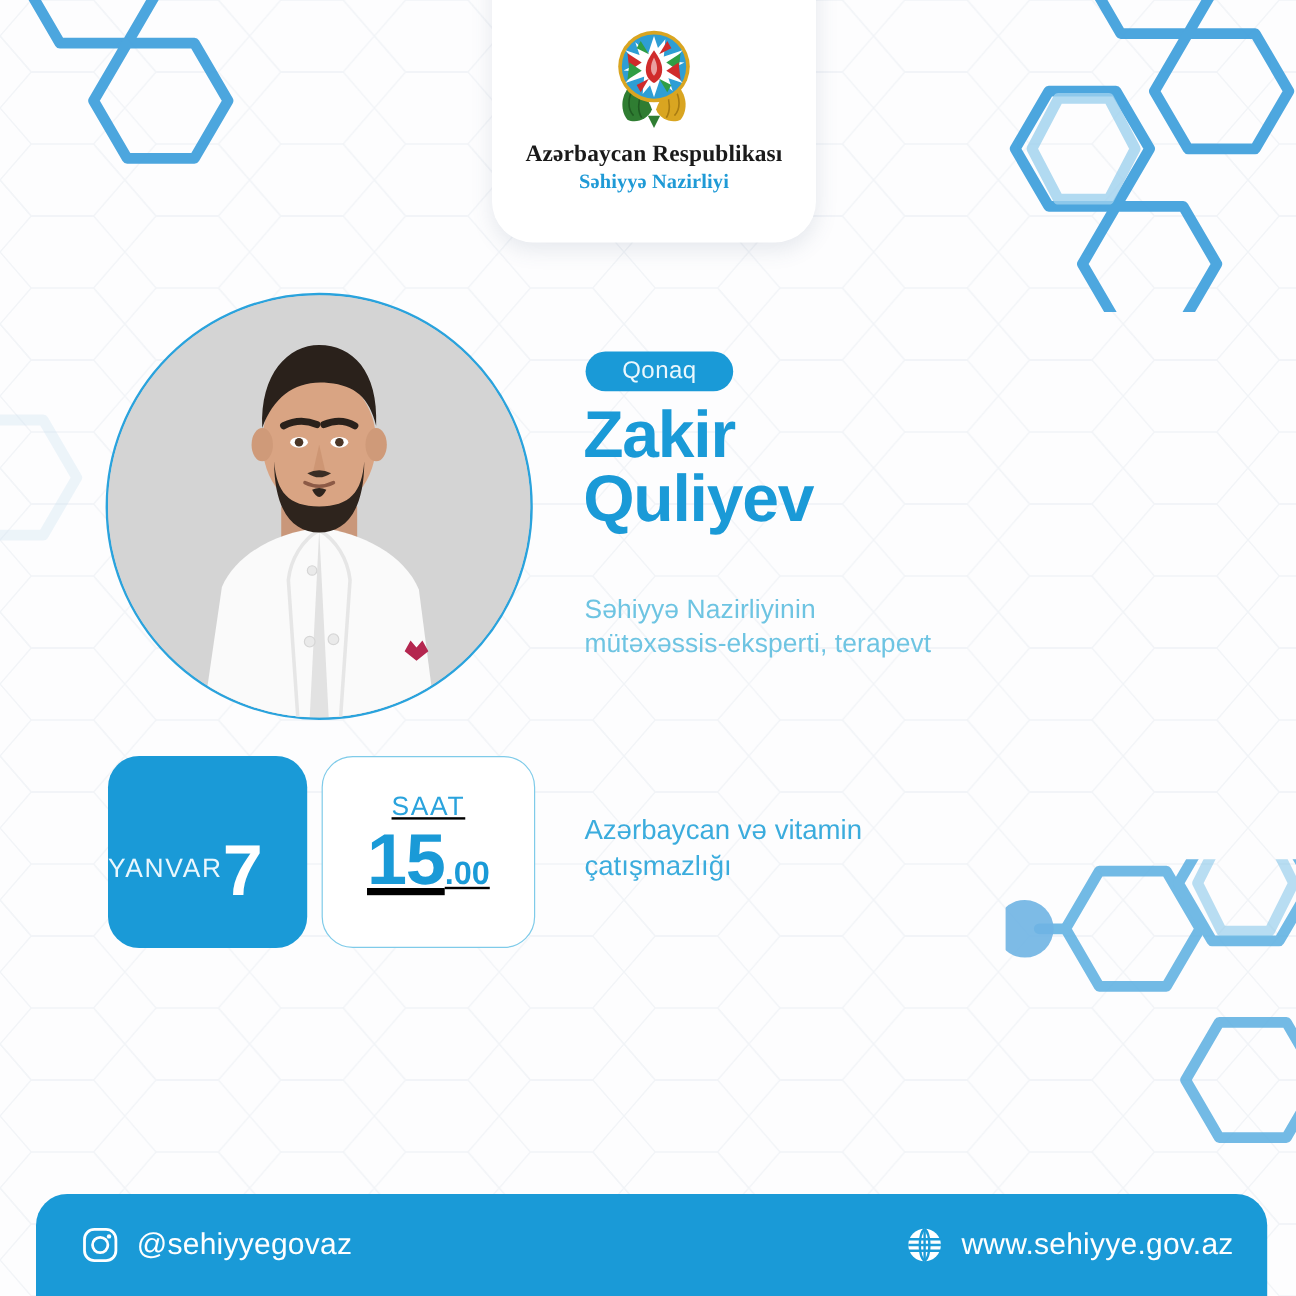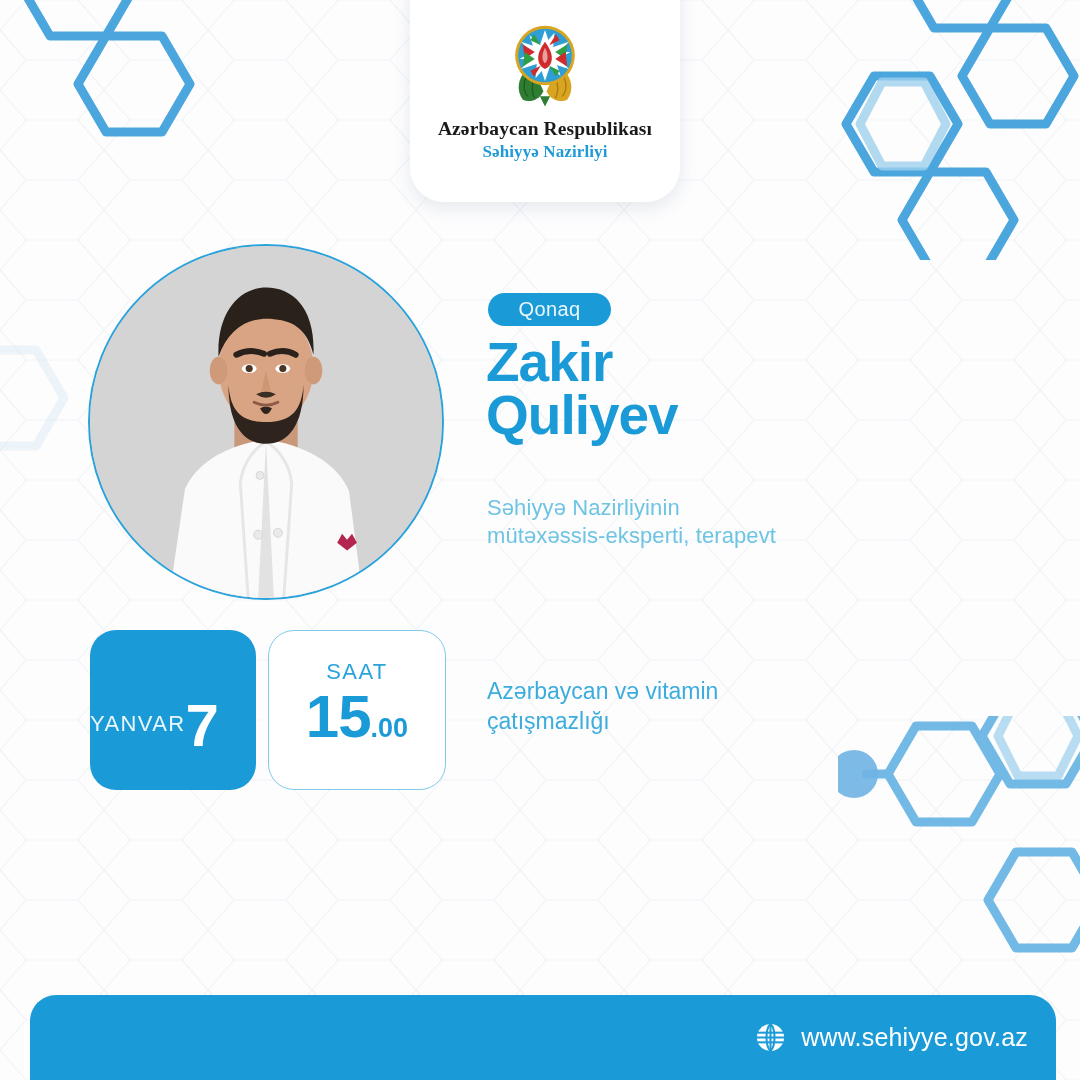--- a/index.html
+++ b/index.html
@@ -73,21 +73,21 @@
     display:flex;flex-direction:row;align-items:center;justify-content:flex-start;
     padding-top:28px;box-sizing:border-box;
   }
   .date-month{color:#eaf7fd;font-size:22px;letter-spacing:1.4px;}
   .date-day{color:#ffffff;font-weight:bold;font-size:60px;line-height:1;margin-top:4px;}
 
   .time-card{
     position:absolute;left:268px;top:630px;width:178px;height:160px;
     background:#ffffff;border:1.6px solid #7fcbe9;border-radius:26px;
     display:flex;flex-direction:column;align-items:center;justify-content:flex-start;
-    padding-top:28px;box-sizing:border-box;
+    padding-top:28px;box-sizing:border-box;text-decoration:underline;
   }
   .time-label{color:#2aa3dd;font-size:22px;letter-spacing:1.4px;}
   .time-value{display:flex;align-items:flex-end;margin-top:2px;}
   .time-hour{color:#1a9ad7;font-weight:bold;font-size:60px;line-height:1;letter-spacing:-1px;}
   .time-min{color:#1a9ad7;font-weight:bold;font-size:27px;line-height:1;padding-bottom:5px;}
 
   
   .topic{position:absolute;left:487px;top:676px;width:330px;}
   .topic-label{color:#1a9ad7;font-weight:bold;font-size:23px;line-height:1.22;}
   .topic-text{color:#3bacdd;font-size:23px;line-height:1.25;margin-top:1px;}
@@ -284,20 +284,28 @@
     </div>
   </div>
 
   <div class="topic">
     <div class="topic-text">Azərbaycan və vitamin</div>
     <div class="topic-text">çatışmazlığı</div>
   </div>
 
   <div class="footer">
 
+    <div class="f-item ig">
+      <svg class="f-icon" viewBox="0 0 32 32" aria-hidden="true">
+        <rect x="2.5" y="2.5" width="27" height="27" rx="8.5" ry="8.5" fill="none" stroke="#ffffff" stroke-width="2.4"></rect>
+        <circle cx="16" cy="16" r="6.6" fill="none" stroke="#ffffff" stroke-width="2.4"></circle>
+        <circle cx="23.6" cy="8.6" r="1.9" fill="#ffffff"></circle>
+      </svg>
+      <span class="f-label">@sehiyyegovaz</span>
+    </div>
 
     <div class="f-item web">
       <svg class="f-icon" viewBox="0 0 32 32" aria-hidden="true">
         <circle cx="16" cy="16" r="14" fill="#ffffff"></circle>
         <g stroke="#1a9ad7" stroke-width="2.1" fill="none">
           <path d="M16 2 C10.5 7 10.5 25 16 30"></path>
           <path d="M16 2 C21.5 7 21.5 25 16 30"></path>
           <path d="M16 2 V30"></path>
           <path d="M2.6 11 H29.4"></path>
           <path d="M2.6 21 H29.4"></path>

